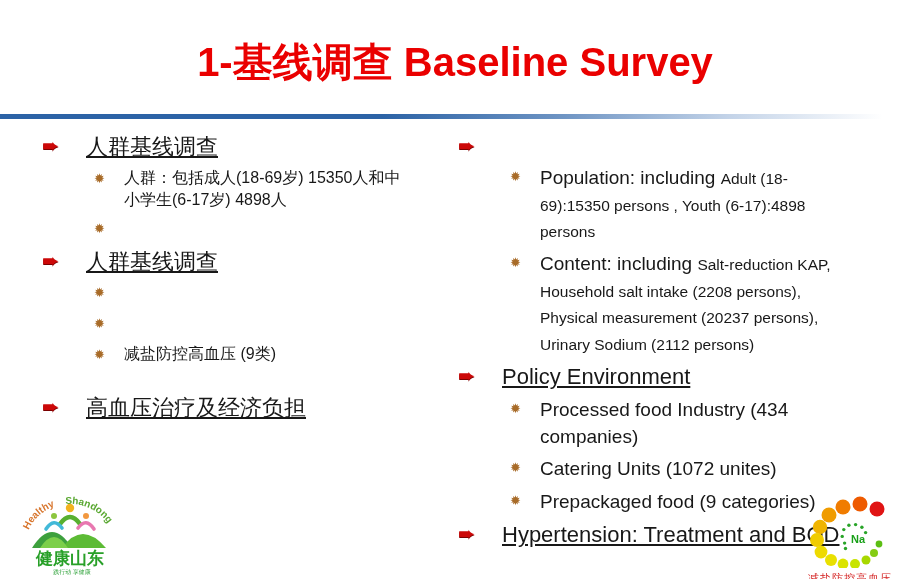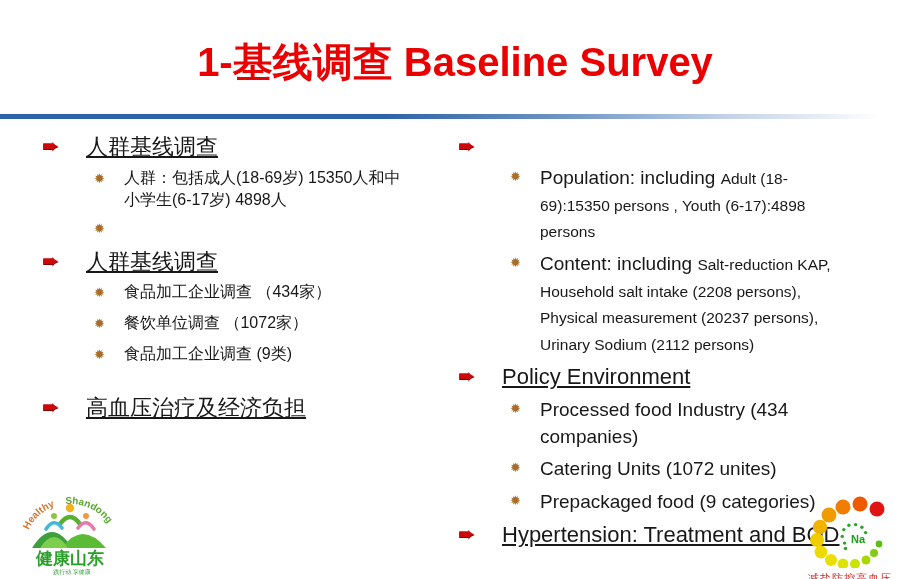--- a/index.html
+++ b/index.html
@@ -60,29 +60,27 @@
     <div class="s-item">
       <span class="star">✹</span>
     </div>
 
     <div class="h-item">
       <span class="arrow">➨</span>
       <span class="h-text">人群基线调查</span>
     </div>
     <div class="s-item">
       <span class="star">✹</span>
-      <span class="s-text">食品加工企业调查 （434家）</span>
     </div>
     <div class="s-item">
       <span class="star">✹</span>
-      <span class="s-text">餐饮单位调查 （1072家）</span>
     </div>
     <div class="s-item">
       <span class="star">✹</span>
-      <span class="s-text">食品加工企业调查 (9类)</span>
+      <span class="s-text">减盐防控高血压 (9类)</span>
     </div>
 
     <div class="h-item sec-gap-left">
       <span class="arrow">➨</span>
       <span class="h-text">高血压治疗及经济负担</span>
     </div>
   </div>
 
   <div class="col col-right">
 

